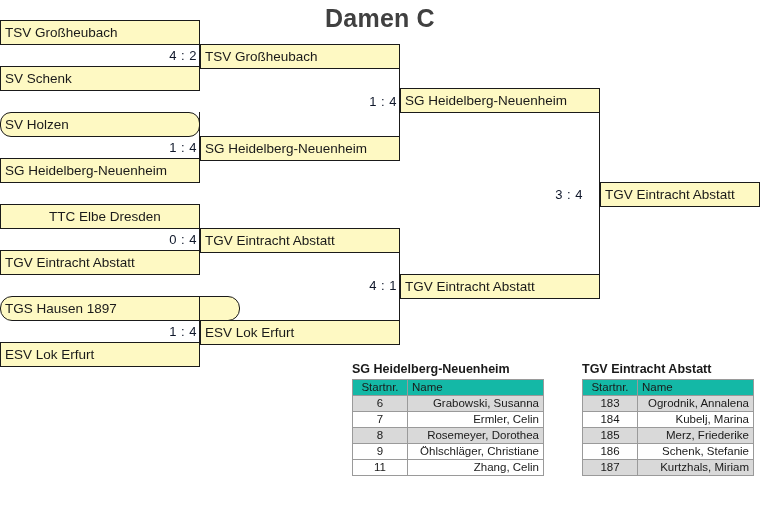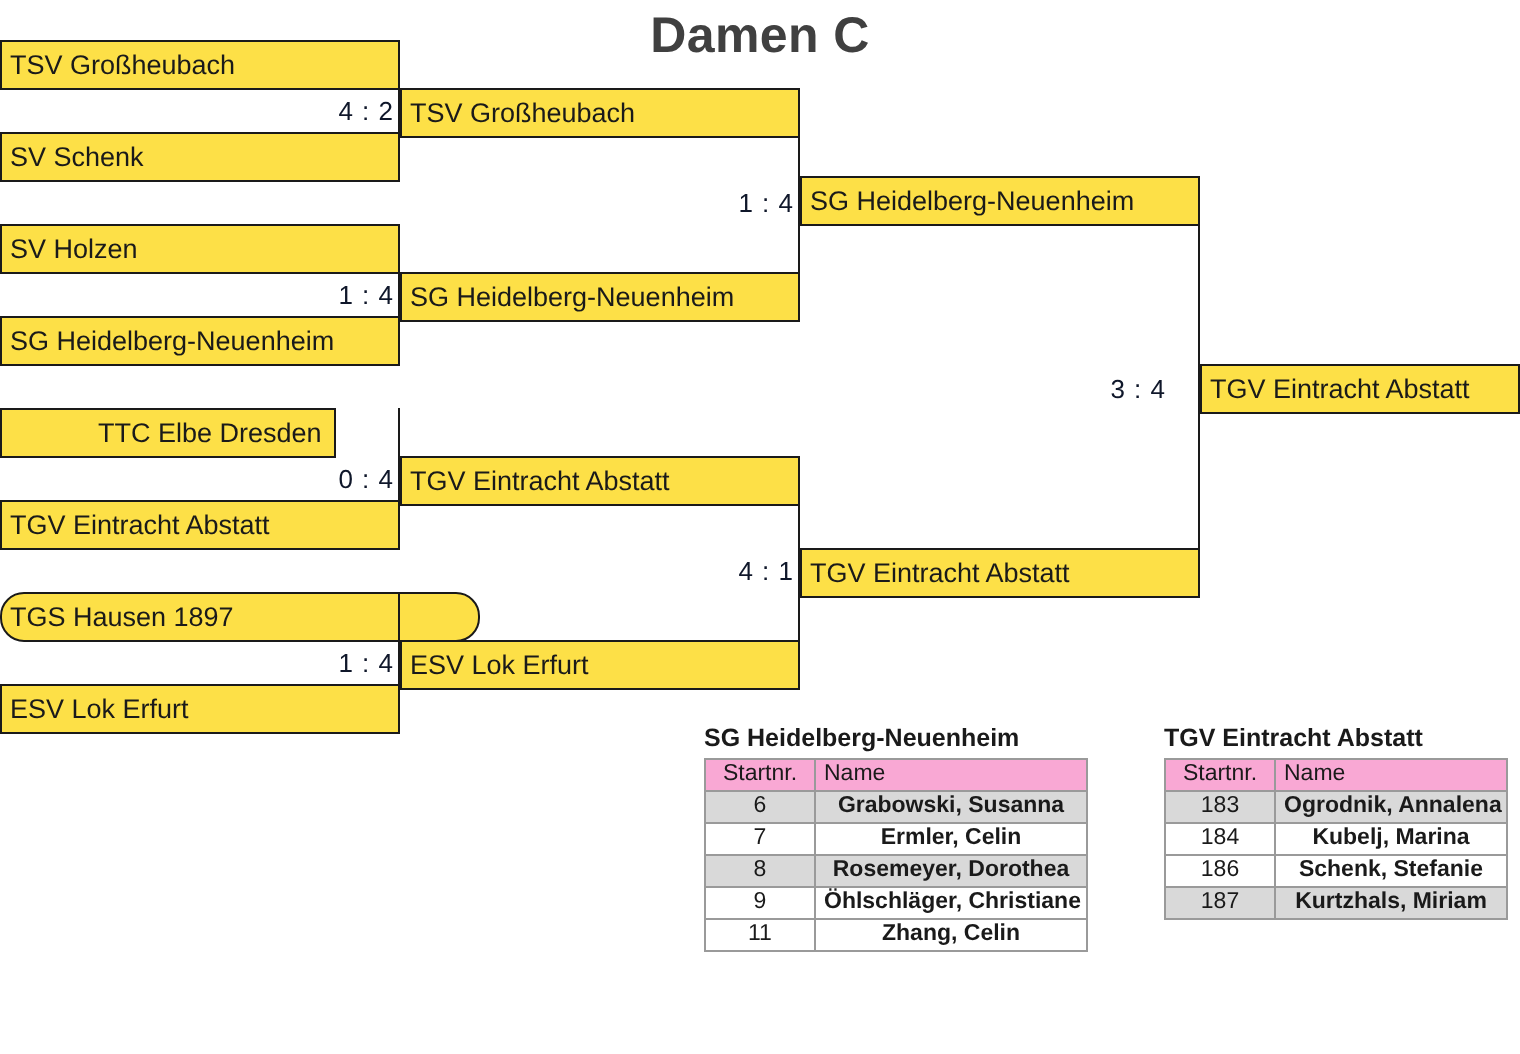--- a/index.html
+++ b/index.html
@@ -24,21 +24,21 @@
     font-size: 25px;
     font-weight: bold;
     color: #404040;
     letter-spacing: 0.2px;
   }
 
   
   .team-box {
     position: absolute;
     box-sizing: border-box;
-    background: #fde047;
+    background: #fef9c3;
     border: 1px solid #1a1a1a;
     height: 25px;
     line-height: 23px;
     font-size: 13.5px;
     color: #1a1a1a;
     padding-left: 4px;
     white-space: nowrap;
     overflow: hidden;
   }
   .score {
@@ -80,41 +80,41 @@
     border: 1px solid #9a9a9a;
     padding: 0 4px;
     height: 15px;
     line-height: 15px;
     font-weight: normal;
     white-space: nowrap;
     overflow: hidden;
   }
   table.roster-table th {
     text-align: left;
-    background: #f9a8d4;
+    background: #14b8a6;
   }
   table.roster-table tr.odd td { background: #d9d9d9; }
   table.roster-table tr.even td { background: #ffffff; }
   table.roster-table td.num, table.roster-table th.num { text-align: center; }
-  table.roster-table td.nm { text-align: center; font-weight: bold; }
+  table.roster-table td.nm { text-align: right; }
 </style>
 </head>
 <body>
 
 <div class="title">Damen C</div>
 
 <div class="team-box" style="left:0px; top:20px; width:200px;">TSV Großheubach</div>
 <div class="team-box" style="left:0px; top:66px; width:200px;">SV Schenk</div>
 <div class="score" style="left:100px; top:48px; width:97px;">4 : 2</div>
 
-<div class="team-box" style="left:0px; top:112px; width:200px;">SV Holzen</div>
+<div class="team-box" style="left:0px; top:112px; width:200px;border-radius:11px;">SV Holzen</div>
 <div class="team-box" style="left:0px; top:158px; width:200px;">SG Heidelberg-Neuenheim</div>
 <div class="score" style="left:100px; top:140px; width:97px;">1 : 4</div>
 
-<div class="team-box" style="left:0px; top:204px; width:168px;padding-left:48px;">TTC Elbe Dresden</div>
+<div class="team-box" style="left:0px; top:204px; width:200px;padding-left:48px;">TTC Elbe Dresden</div>
 <div class="team-box" style="left:0px; top:250px; width:200px;">TGV Eintracht Abstatt</div>
 <div class="score" style="left:100px; top:232px; width:97px;">0 : 4</div>
 
 <div class="team-box" style="left:0px; top:296px; width:240px;border-radius:12px;">TGS Hausen 1897</div>
 <div class="team-box" style="left:0px; top:342px; width:200px;">ESV Lok Erfurt</div>
 <div class="score" style="left:100px; top:324px; width:97px;">1 : 4</div>
 
 <div class="vline" style="left:199px; top:20px;  height:71px;"></div>
 <div class="vline" style="left:199px; top:112px; height:71px;"></div>
 <div class="vline" style="left:199px; top:204px; height:71px;"></div>
@@ -185,20 +185,24 @@
     </thead>
     <tbody>
       <tr class="odd">
         <td class="num">183</td>
         <td class="nm">Ogrodnik, Annalena</td>
       </tr>
       <tr class="even">
         <td class="num">184</td>
         <td class="nm">Kubelj, Marina</td>
       </tr>
+      <tr class="odd">
+        <td class="num">185</td>
+        <td class="nm">Merz, Friederike</td>
+      </tr>
       <tr class="even">
         <td class="num">186</td>
         <td class="nm">Schenk, Stefanie</td>
       </tr>
       <tr class="odd">
         <td class="num">187</td>
         <td class="nm">Kurtzhals, Miriam</td>
       </tr>
     </tbody>
   </table>

